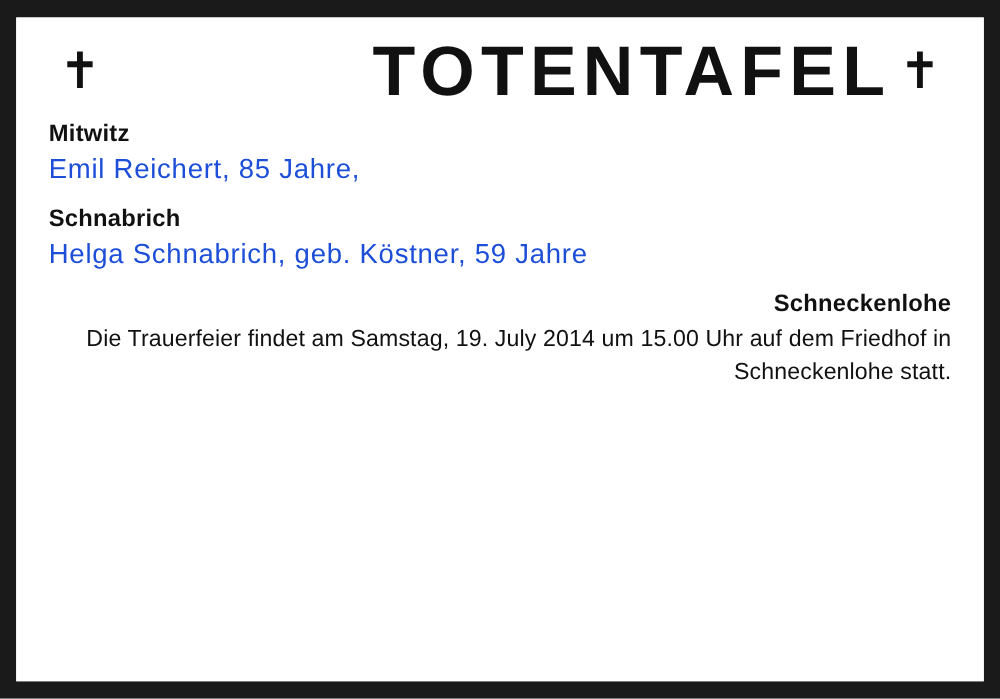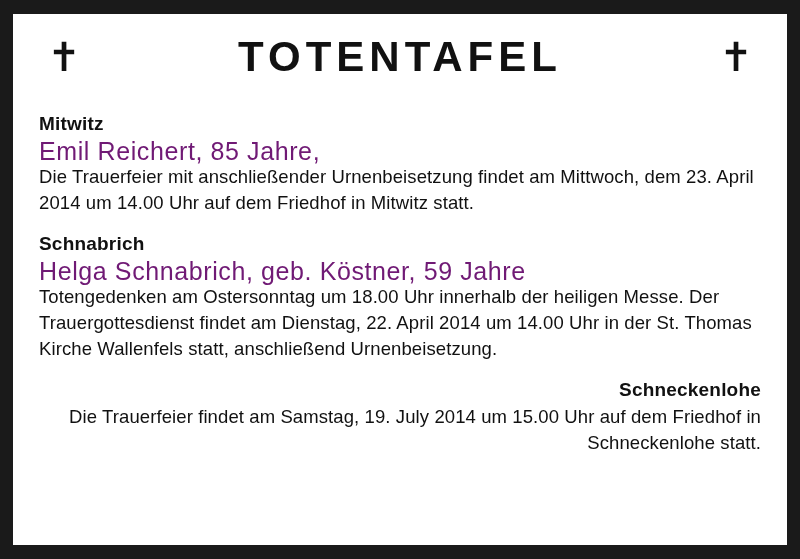--- a/index.html
+++ b/index.html
@@ -44,51 +44,50 @@
     line-height: 40px;
     color: #111111;
     font-family: "DejaVu Sans", sans-serif;
     font-weight: bold;
     flex: 0 0 auto;
     width: 46px;
     text-align: center;
   }
   .title {
     flex: 1 1 auto;
-    text-align: center;
-    font-size: 42px;
+    text-align: right;
+    font-size: 56px;
     line-height: 54px;
     letter-spacing: 5px;
     font-weight: bold;
     color: #111111;
     font-family: "Liberation Sans", sans-serif;
     white-space: nowrap;
   }
   .entries {
     padding: 6px 8px 0 8px;
   }
   .entry {
     margin-bottom: 16px;
-    margin-top: 16px;
   }
   .entry:last-child {
     margin-bottom: 0;
     text-align: right;
   }
   .place {
     font-size: 19px;
     font-weight: bold;
     color: #111111;
     letter-spacing: 0.2px;
     margin-bottom: 2px;
     line-height: 24px;
   }
   .person {
-    font-size: 25px;
-    color: #701a75;
+    font-size: 22px;
+    color: #1d4ed8;
     line-height: 26px;
     letter-spacing: 0.6px;
   }
   .body-text {
     font-size: 18.5px;
     color: #111111;
     line-height: 26px;
     letter-spacing: 0.1px;
   }
 </style>
@@ -102,27 +101,25 @@
       <span class="cross">✝</span>
       <span class="title">TOTENTAFEL</span>
       <span class="cross">✝</span>
     </div>
 
     <div class="entries">
 
       <div class="entry">
         <div class="place">Mitwitz</div>
         <div class="person">Emil Reichert, 85 Jahre,</div>
-        <div class="body-text">Die Trauerfeier mit anschließender Urnenbeisetzung findet am Mittwoch, dem 23. April 2014 um 14.00 Uhr auf dem Friedhof in Mitwitz statt.</div>
       </div>
 
       <div class="entry">
         <div class="place">Schnabrich</div>
         <div class="person">Helga Schnabrich, geb. Köstner, 59 Jahre</div>
-        <div class="body-text">Totengedenken am Ostersonntag um 18.00 Uhr innerhalb der heiligen Messe. Der Trauergottesdienst findet am Dienstag, 22. April 2014 um 14.00 Uhr in der St. Thomas Kirche Wallenfels statt, anschließend Urnenbeisetzung.</div>
       </div>
 
       <div class="entry">
         <div class="place">Schneckenlohe</div>
         <div class="body-text">Die Trauerfeier findet am Samstag, 19. July 2014 um 15.00 Uhr auf dem Friedhof in Schneckenlohe statt.</div>
       </div>
 
     </div>
   </div>
 </div>

